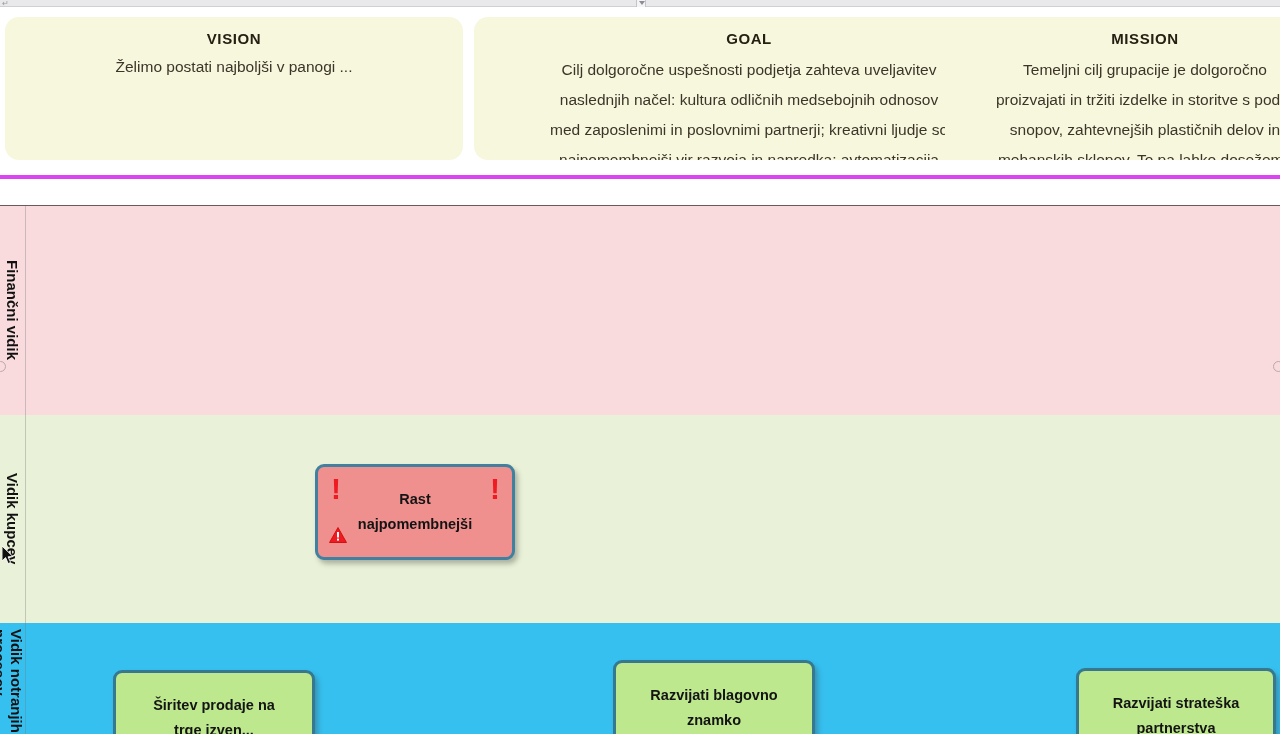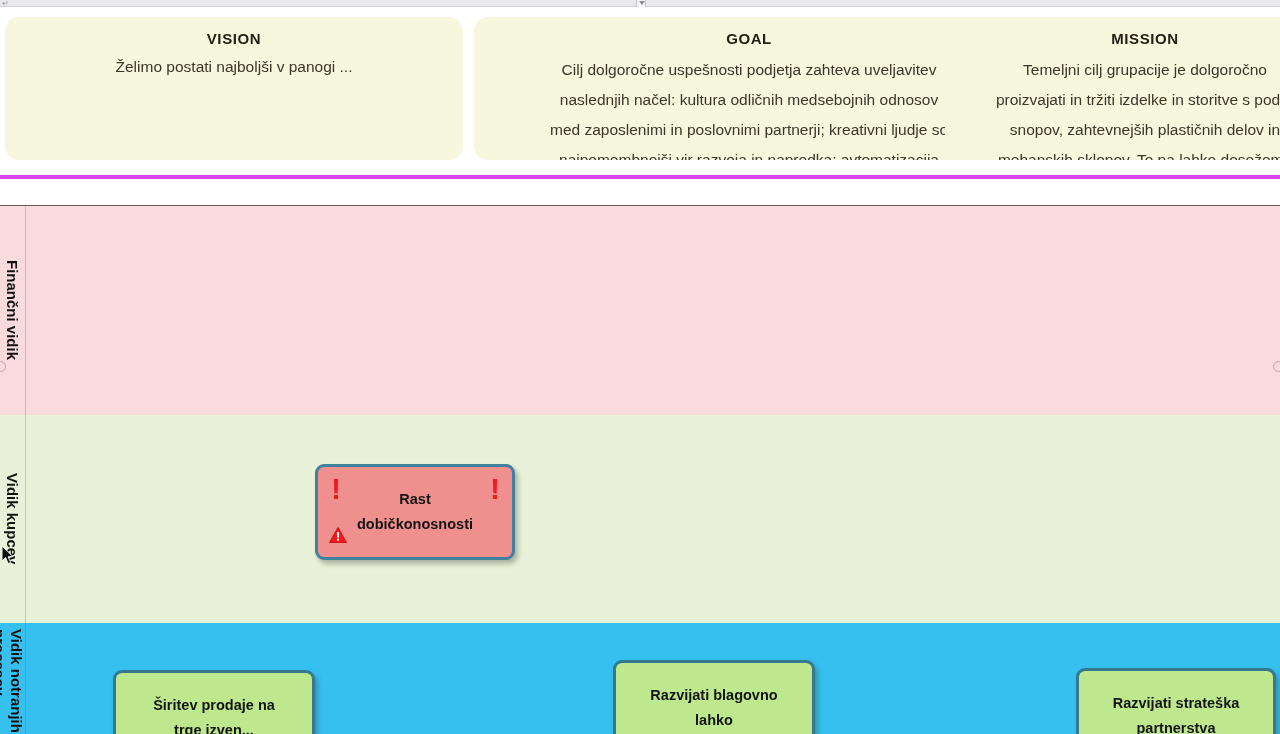--- a/index.html
+++ b/index.html
@@ -312,32 +312,32 @@
 
   <div class="node node-red" id="node-rast">
     <span class="alert-bang bang-left">!</span>
     <span class="alert-bang bang-right">!</span>
     <svg class="alert-tri" viewBox="0 0 18 16">
       <polygon points="9,0.5 17.5,15.5 0.5,15.5" fill="#ee1c22" stroke="#c00" stroke-width="0.8"></polygon>
       <rect x="8" y="5" width="2" height="5.5" fill="#ffffff"></rect>
       <rect x="8" y="11.6" width="2" height="2" fill="#ffffff"></rect>
     </svg>
     <span class="node-inner">Rast
-dobičkonosnosti</span>
+najpomembnejši</span>
   </div>
 
 
   <div class="node node-green" id="node-siritev">
     <span class="node-inner">Širitev prodaje na
 trge izven...</span>
   </div>
 
   <div class="node node-green" id="node-blagovno">
     <span class="node-inner">Razvijati blagovno
-lahko</span>
+znamko</span>
   </div>
 
   <div class="node node-green" id="node-partnerstva">
     <span class="node-inner">Razvijati strateška
 partnerstva</span>
   </div>
 
 </div>
 
 </body></html>

